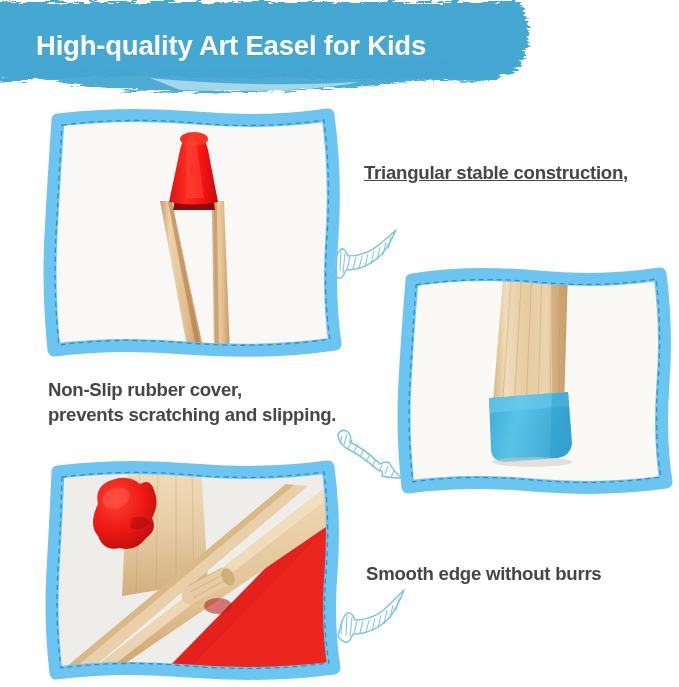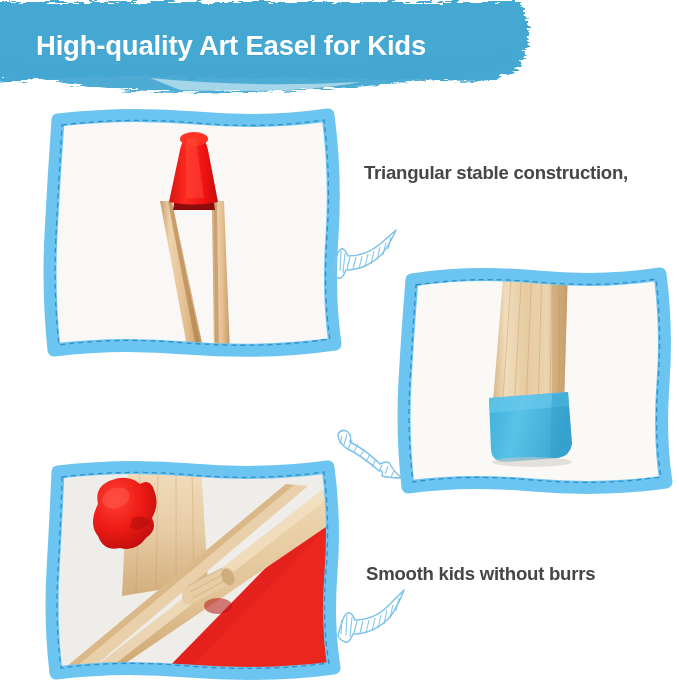--- a/index.html
+++ b/index.html
@@ -52,21 +52,21 @@
     position: absolute;
     color: #464646;
     font-weight: bold;
     font-size: 18.6px;
     line-height: 25px;
     letter-spacing: -0.25px;
     white-space: nowrap;
   }
   .caption .line { display: block; }
 
-  #caption-1 { left: 364px; top: 150px; }
+  #caption-1 { left: 364px; top: 150px; text-decoration: underline; }
   #caption-2 { left: 48px;  top: 367px; }
   #caption-3 { left: 366px; top: 551px; }
 
   
   .photo-frame {
     position: absolute;
   }
   #frame-1 { left: 36px;  top: 96px;  width: 310px; height: 255px; }
   #frame-2 { left: 392px; top: 256px; width: 285px; height: 230px; }
   #frame-3 { left: 36px;  top: 450px; width: 312px; height: 222px; }
@@ -373,18 +373,22 @@
         <path d="M 15 31 L 14 51"></path>
         <path d="M 20 33 L 18 53"></path>
       </g>
     </svg>
   </div>
 
   <div class="caption" id="caption-1">
     <span class="line">Triangular stable construction,</span>
   </div>
 
+  <div class="caption" id="caption-2">
+    <span class="line">Non-Slip rubber cover,</span>
+    <span class="line">prevents scratching and slipping.</span>
+  </div>
 
   <div class="caption" id="caption-3">
-    <span class="line">Smooth kids without burrs</span>
+    <span class="line">Smooth edge without burrs</span>
   </div>
 
 </div>
 
 </body></html>

